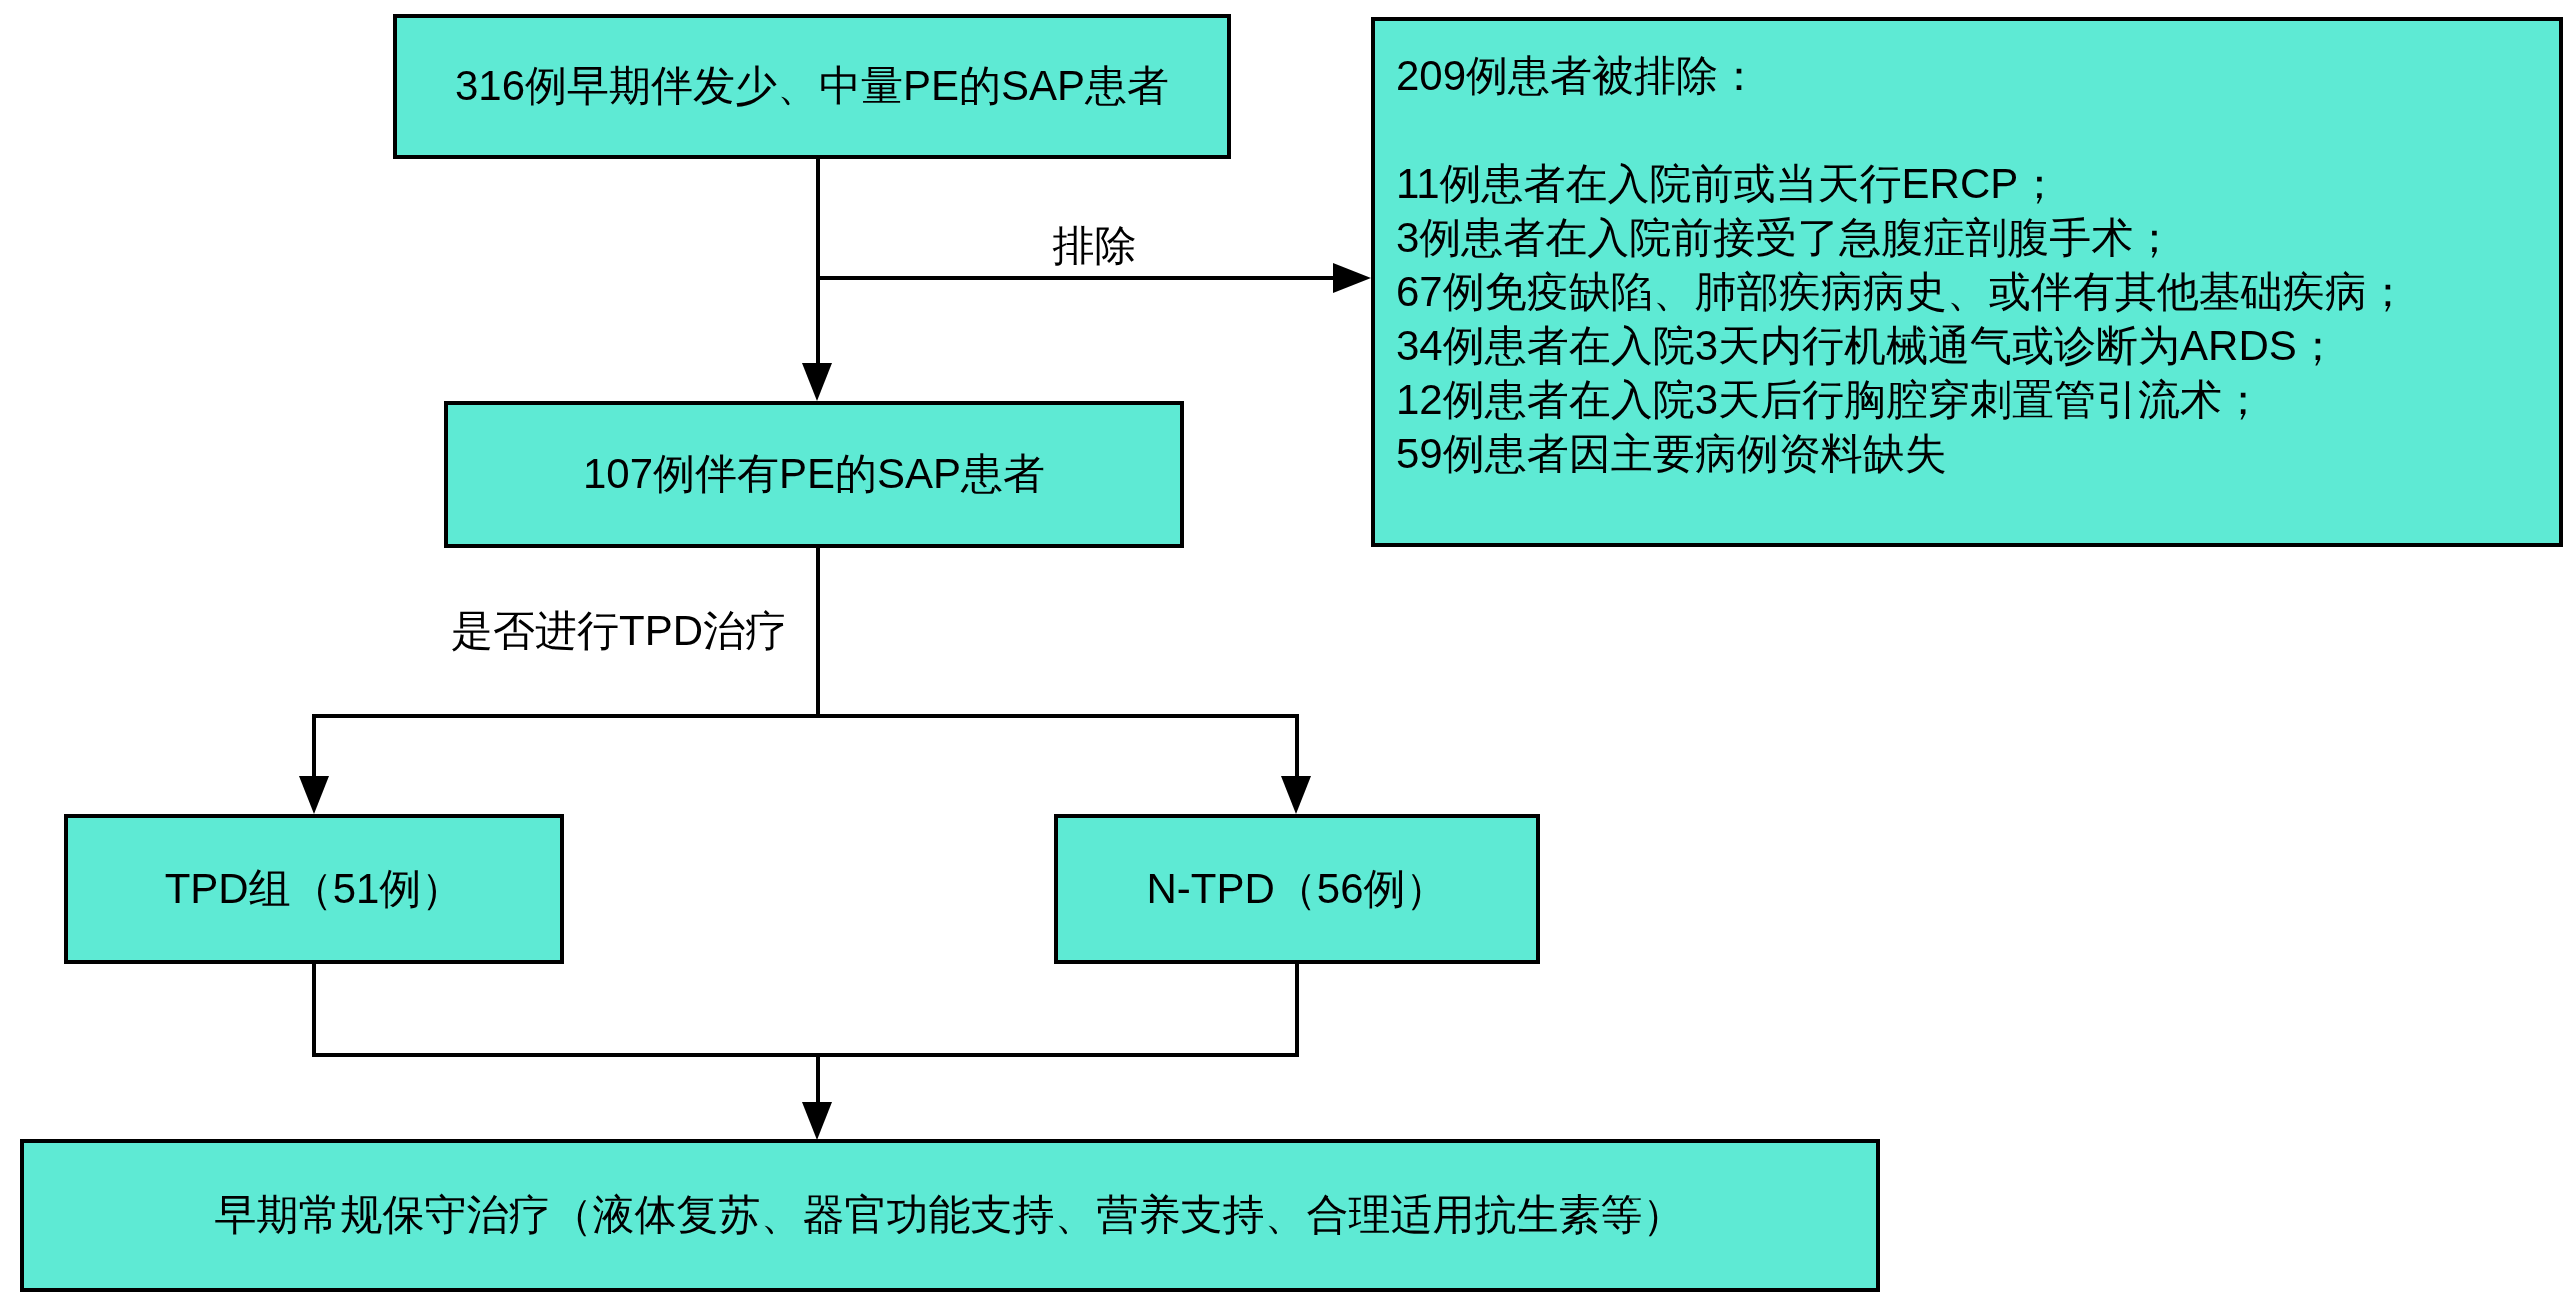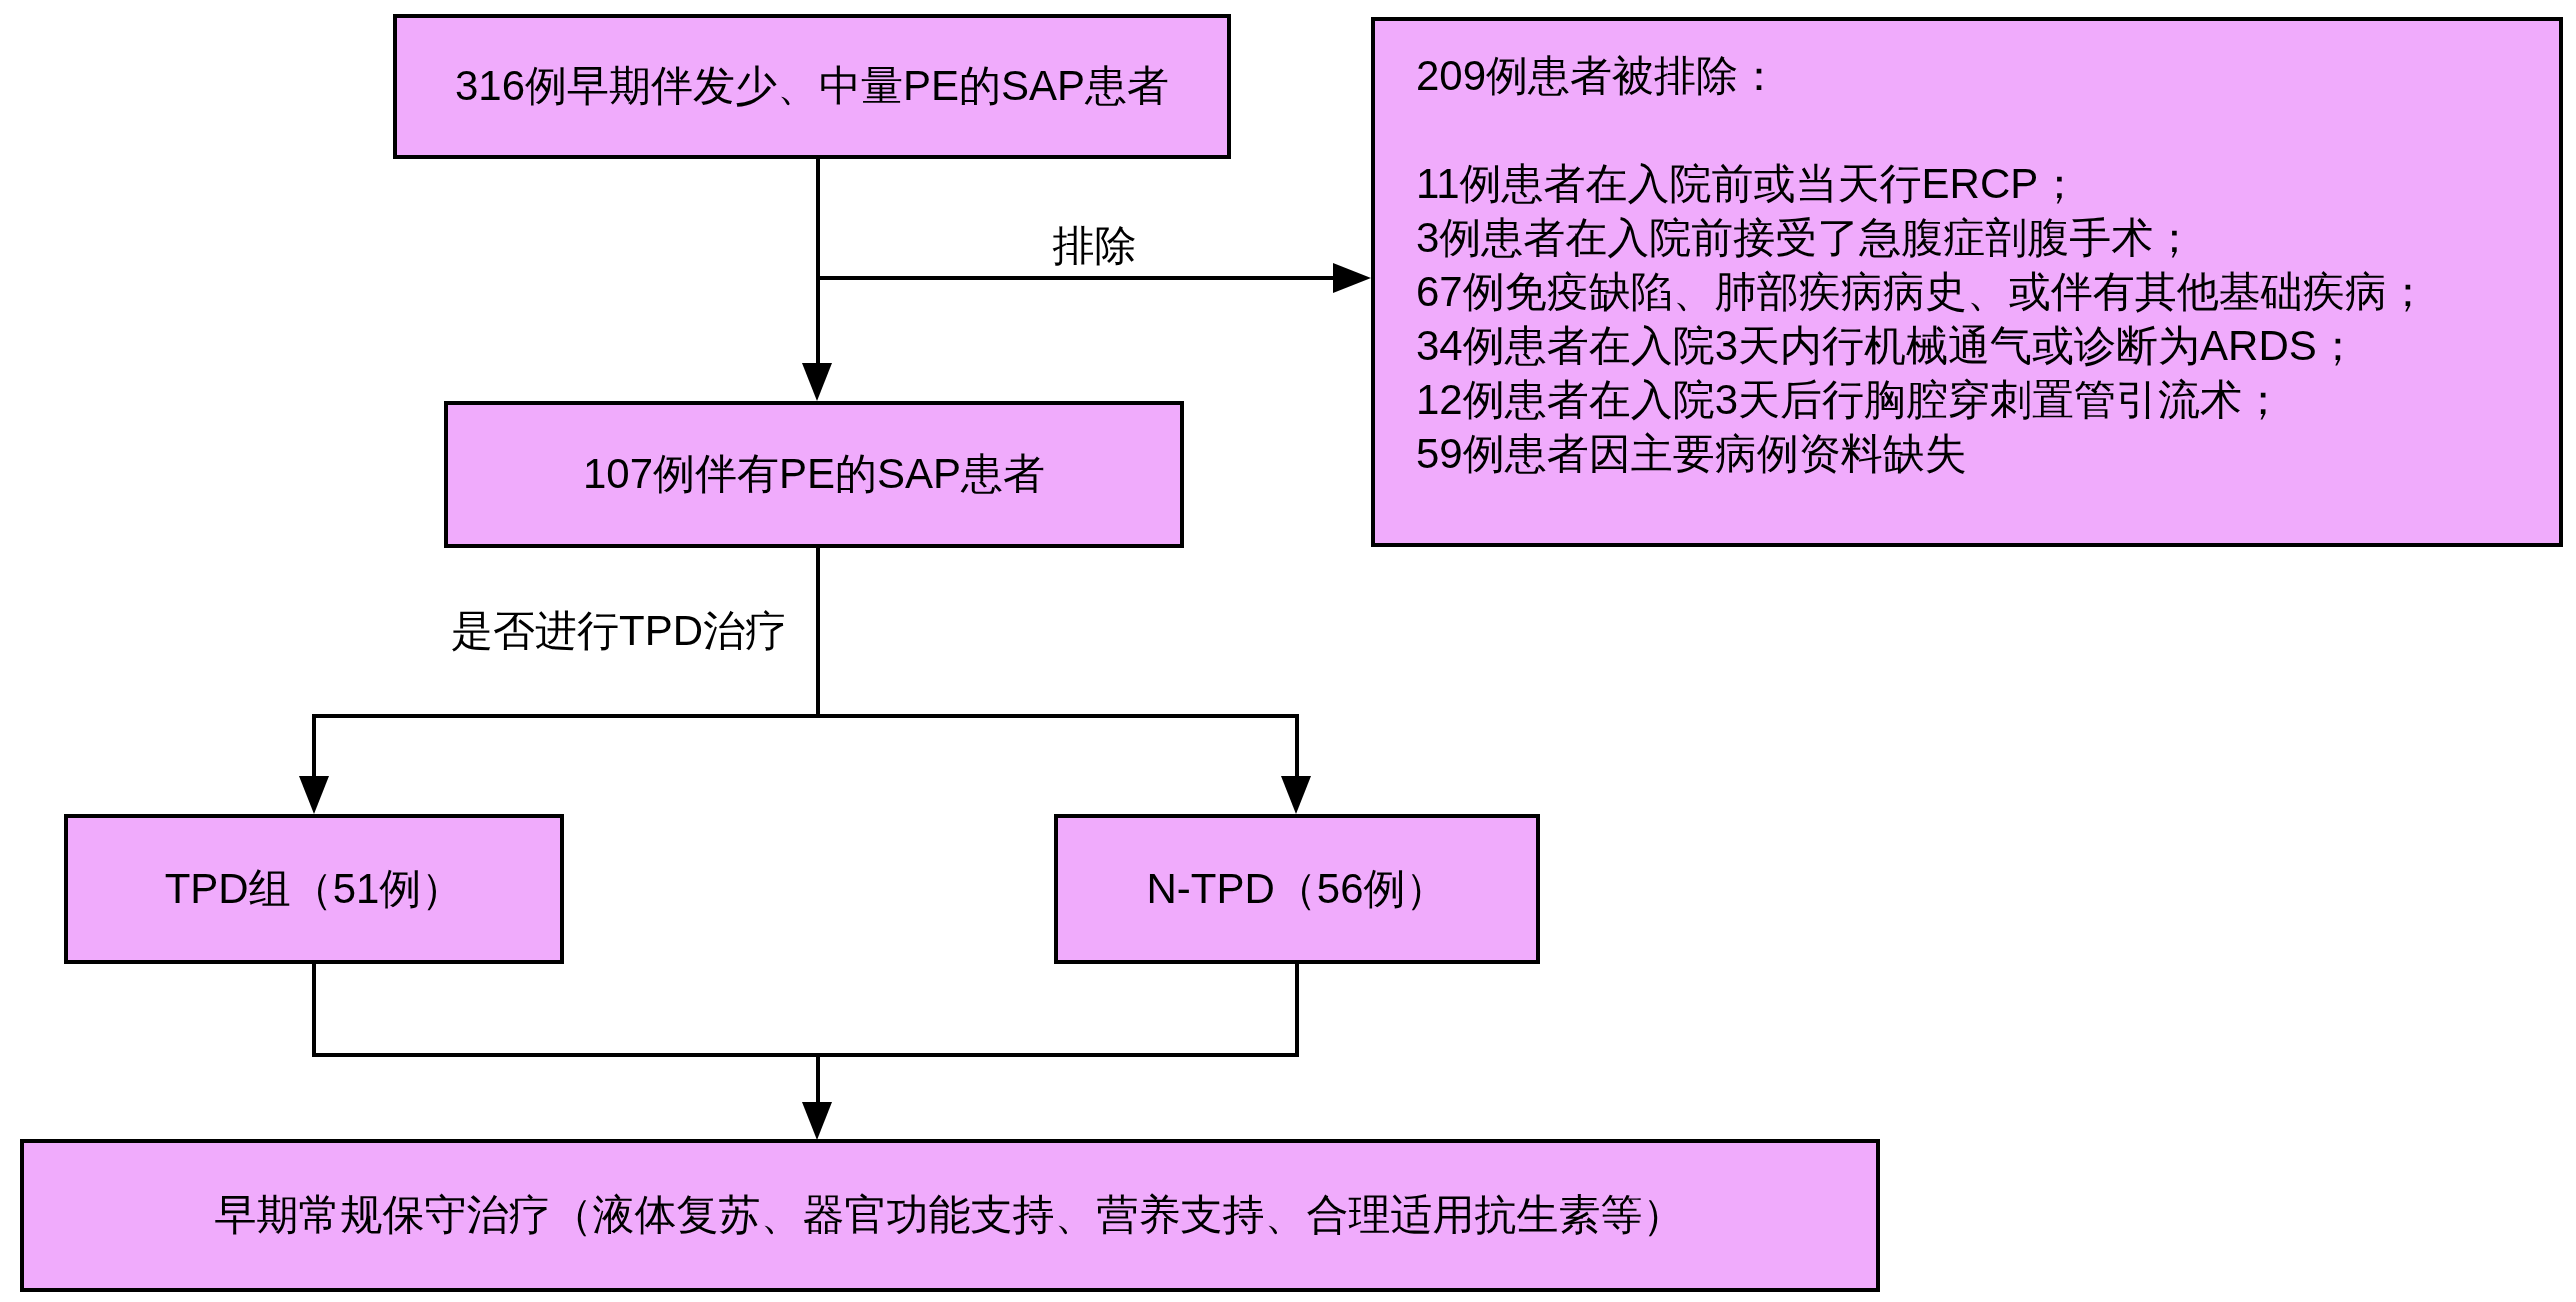--- a/index.html
+++ b/index.html
@@ -13,32 +13,32 @@
     height: 1302px;
     background: #ffffff;
     font-family: "Liberation Sans", sans-serif;
     color: #000000;
     overflow: hidden;
   }
   .box {
     position: absolute;
     box-sizing: border-box;
     border: 4px solid #000000;
-    background: #f0abfc;
+    background: #5eead4;
     display: flex;
     align-items: center;
     justify-content: center;
     text-align: center;
     font-size: 42px;
     line-height: 1.25;
   }
   .box.list-box {
     display: block;
     text-align: left;
-    padding: 28px 20px 0 41px;
+    padding: 28px 20px 0 21px;
     line-height: 54px;
   }
   .ex-title { line-height: 54px; }
   .ex-gap { height: 54px; }
   .ex-item { line-height: 54px; white-space: nowrap; }
   .line {
     position: absolute;
     background: #000000;
   }
   .arrow-down {

